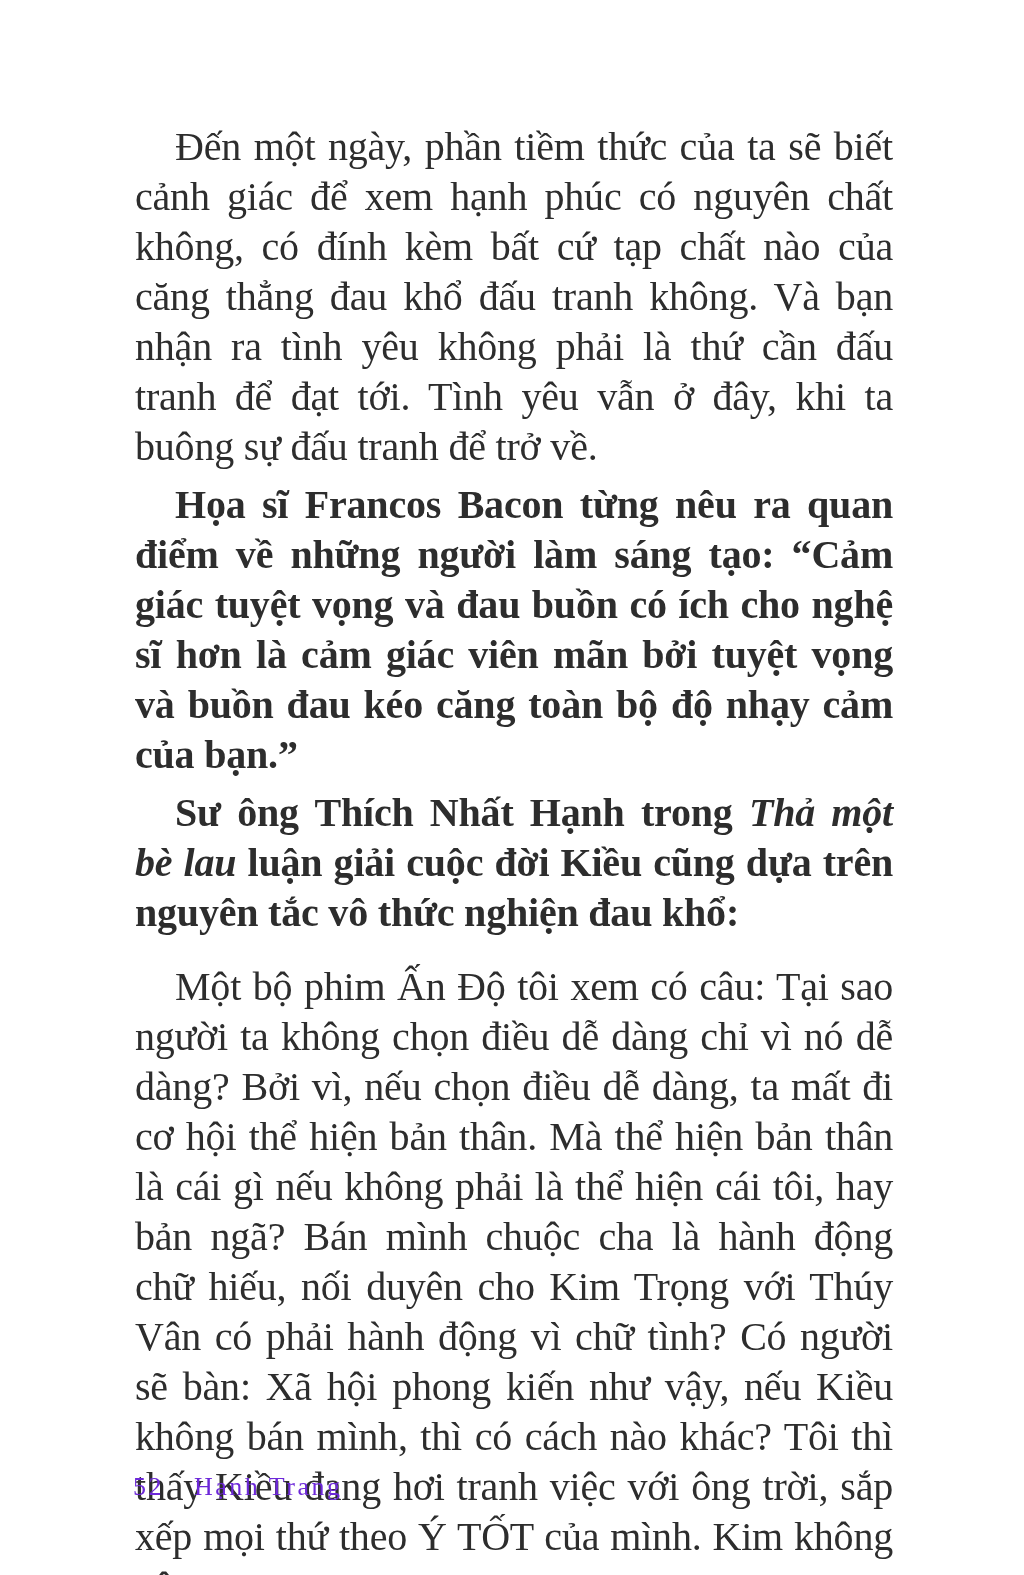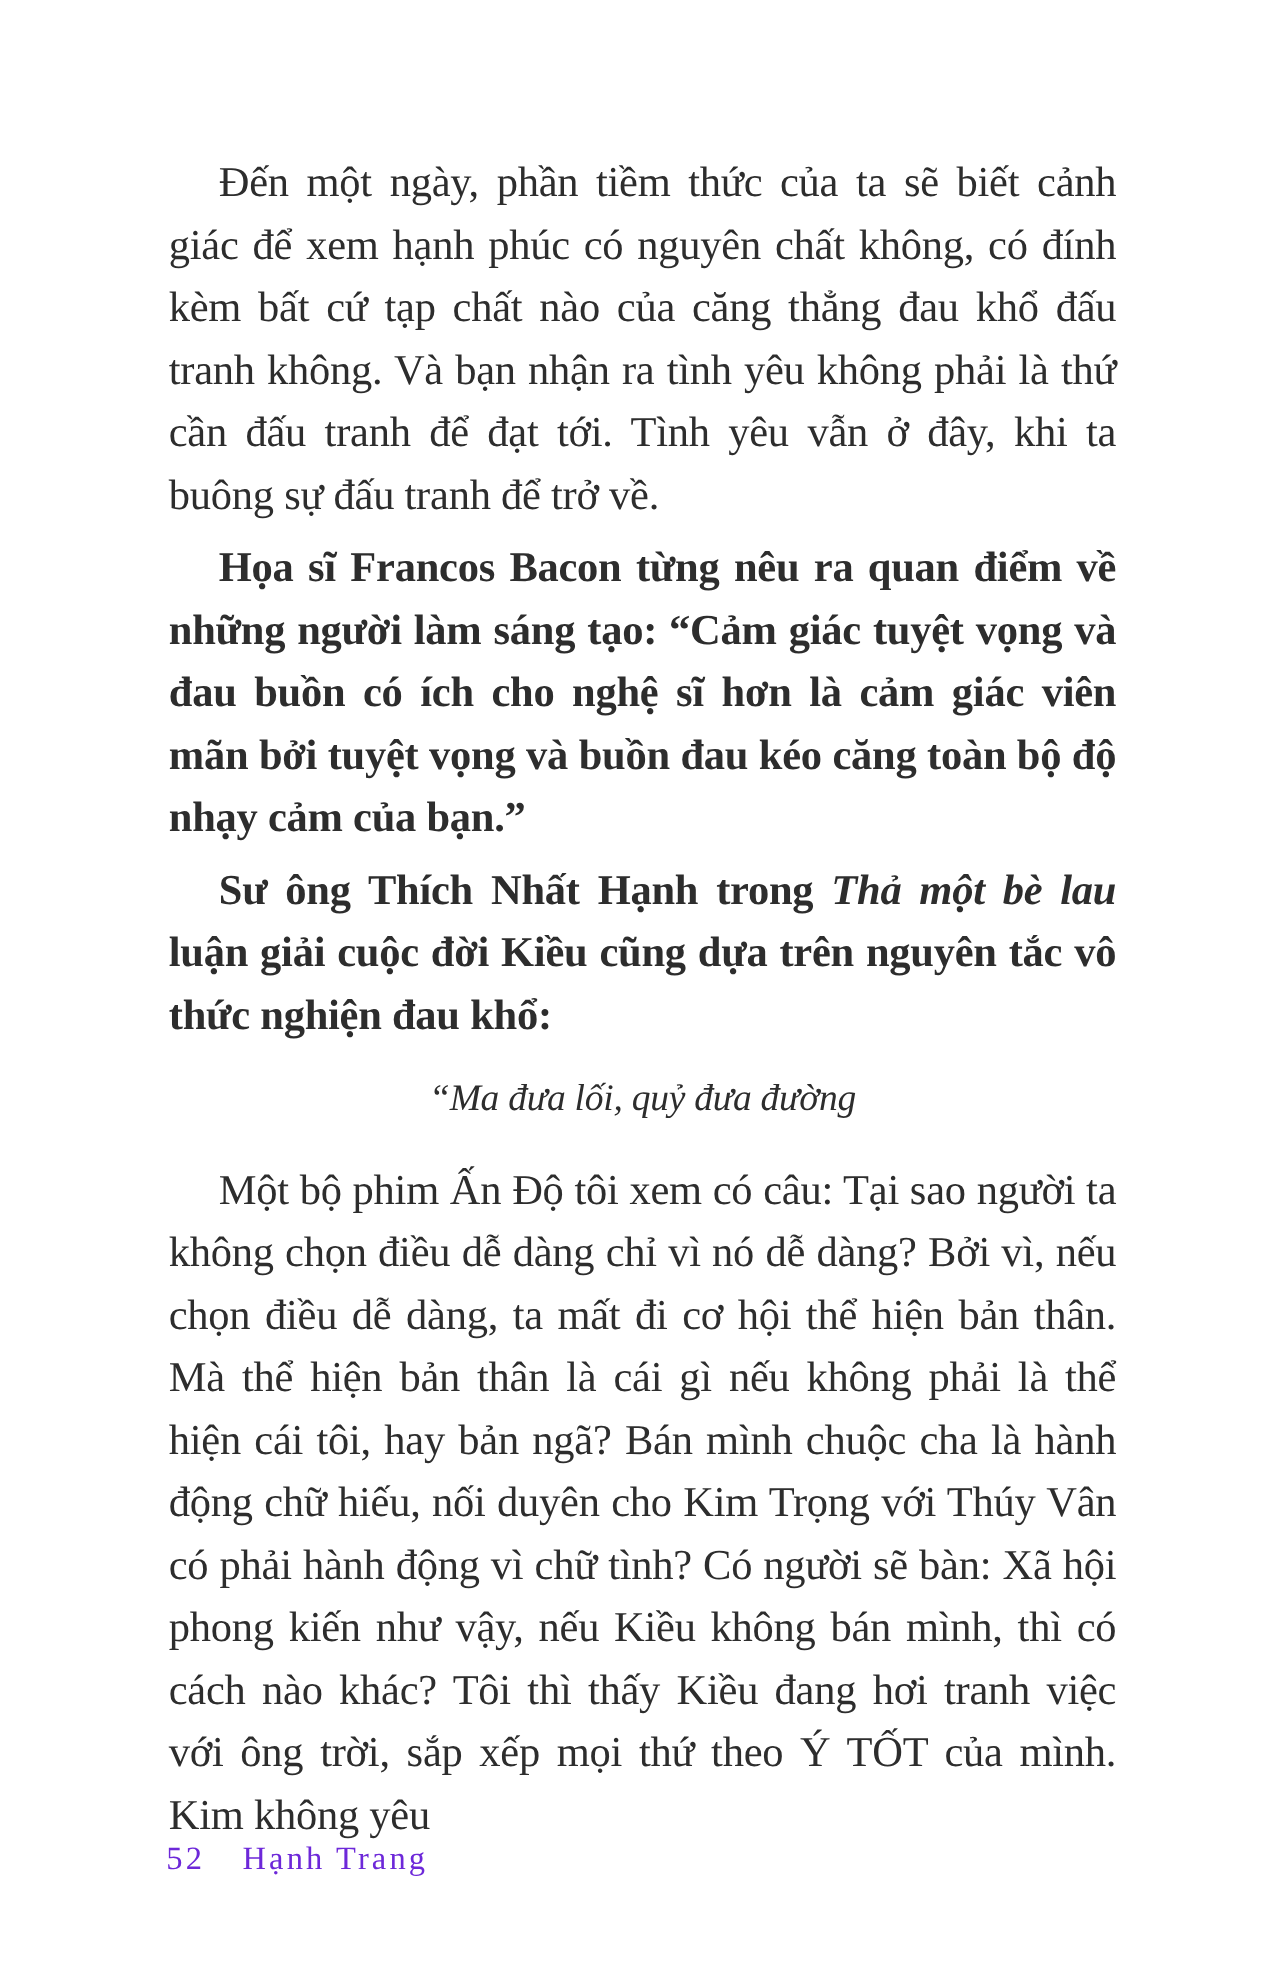--- a/index.html
+++ b/index.html
@@ -16,21 +16,21 @@
     overflow: hidden;
   }
   .page-content {
     position: absolute;
     left: 135px;
     top: 122px;
     width: 758px;
   }
   .para {
     margin: 0;
-    font-size: 34px;
+    font-size: 40px;
     line-height: 50px;
     text-align: justify;
     text-indent: 40px;
     letter-spacing: -0.2px;
   }
   .para + .para {
     margin-top: 8px;
     font-weight: bold;
   }
   .italic-title {
@@ -64,21 +64,20 @@
 
 <main class="page-content">
 
   <p class="para">Đến một ngày, phần tiềm thức của ta sẽ biết cảnh giác để xem hạnh phúc có nguyên chất không, có đính kèm bất cứ tạp chất nào của căng thẳng đau khổ đấu tranh không. Và bạn nhận ra tình yêu không phải là thứ cần đấu tranh để đạt tới. Tình yêu vẫn ở đây, khi ta buông sự đấu tranh để trở về.</p>
 
   <p class="para">Họa sĩ Francos Bacon từng nêu ra quan điểm về những người làm sáng tạo: “Cảm giác tuyệt vọng và đau buồn có ích cho nghệ sĩ hơn là cảm giác viên mãn bởi tuyệt vọng và buồn đau kéo căng toàn bộ độ nhạy cảm của bạn.”</p>
 
   <p class="para"><span>Sư ông Thích Nhất Hạnh trong </span><span class="italic-title">Thả một bè lau</span><span> luận giải cuộc đời Kiều cũng dựa trên nguyên tắc vô thức nghiện đau khổ:</span></p>
 
   <div class="poem">
-    <div>“Ma đưa lối, quỷ đưa đường</div>
   </div>
 
   <p class="para">Một bộ phim Ấn Độ tôi xem có câu: Tại sao người ta không chọn điều dễ dàng chỉ vì nó dễ dàng? Bởi vì, nếu chọn điều dễ dàng, ta mất đi cơ hội thể hiện bản thân. Mà thể hiện bản thân là cái gì nếu không phải là thể hiện cái tôi, hay bản ngã? Bán mình chuộc cha là hành động chữ hiếu, nối duyên cho Kim Trọng với Thúy Vân có phải hành động vì chữ tình? Có người sẽ bàn: Xã hội phong kiến như vậy, nếu Kiều không bán mình, thì có cách nào khác? Tôi thì thấy Kiều đang hơi tranh việc với ông trời, sắp xếp mọi thứ theo Ý TỐT của mình. Kim không yêu</p>
 
 </main>
 
 <footer class="page-footer">
   <span>52</span>
   <span>Hạnh Trang</span>
 </footer>

